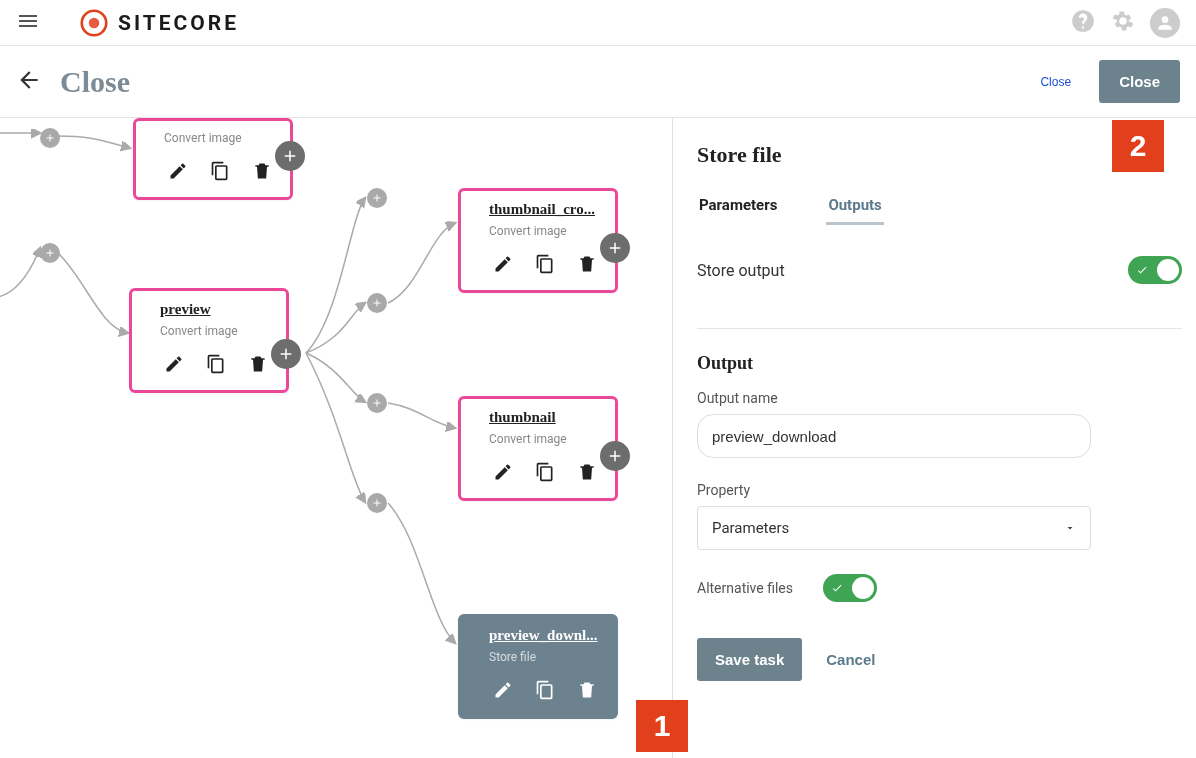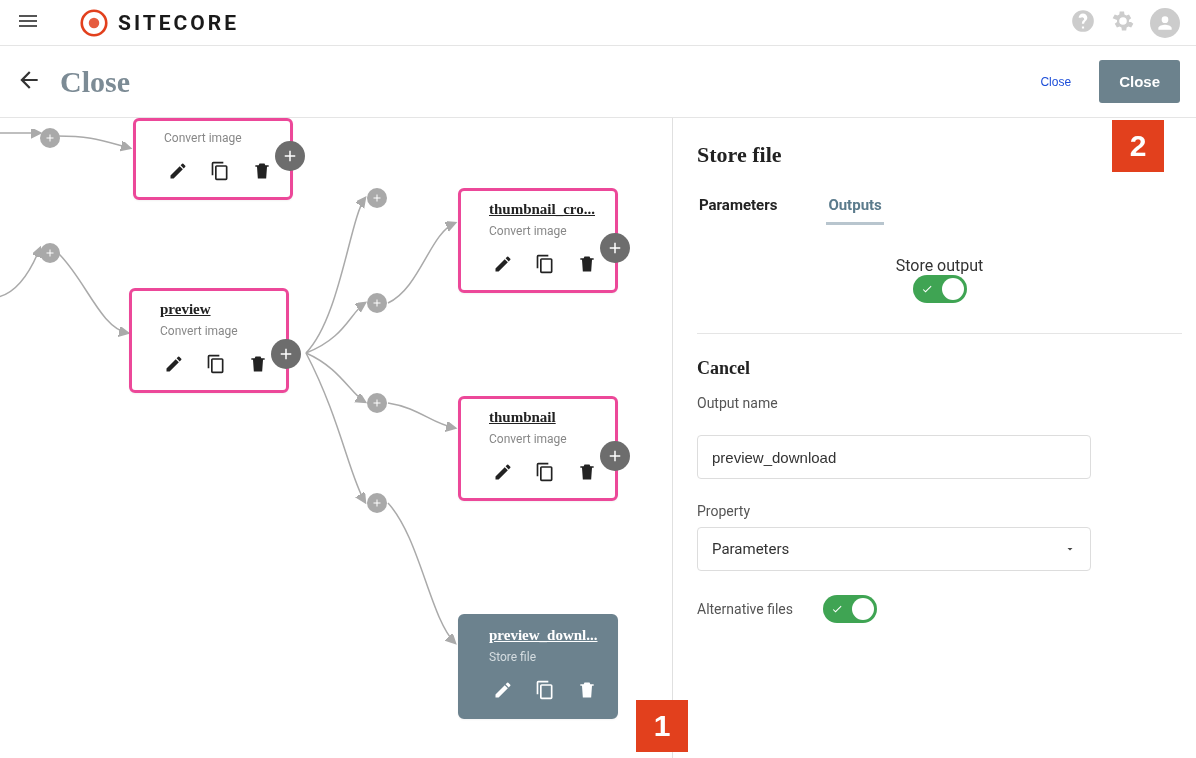--- a/index.html
+++ b/index.html
@@ -50,29 +50,29 @@
     
     .edges { position: absolute; inset: 0; pointer-events: none; }
     .edges path { fill: none; stroke: #aaa; stroke-width: 1.5; }
     .edges .arrow { fill: #aaa; }
     
     
     .panel-title { font-family: Georgia, serif; font-size: 22px; font-weight: 700; color: #222; margin-bottom: 20px; }
     .tabs { display: flex; gap: 47px; border-bottom: 1px solid transparent; margin-bottom: 30px; }
     .tab { font-weight: 700; font-size: 15px; padding: 8px 2px; color: #222; cursor: pointer; }
     .tab.active { color: #5b7b8c; border-bottom: 3px solid #b8c5ce; }
-    .field-row { display: flex; align-items: center; justify-content: space-between; margin-bottom: 30px; padding-right: 14px; flex-direction: column; }
+    .field-row { display: flex; align-items: center; justify-content: space-between; margin-bottom: 44px; padding-right: 14px; }
     .field-label { font-size: 16px; color: #333; }
     .toggle { width: 54px; height: 28px; border-radius: 14px; background: #3fa453; position: relative; cursor: pointer; display: flex; align-items: center; }
     .toggle .check { position: absolute; left: 8px; }
     .toggle .check svg { width: 12px; height: 12px; fill: #fff; display: block; }
     .toggle .knob { width: 22px; height: 22px; border-radius: 50%; background: #fff; position: absolute; right: 3px; }
     .section-label { font-family: Georgia, serif; font-size: 18px; font-weight: 700; color: #222; margin-top: 20px; margin-bottom: 16px; }
     .input-label { font-size: 14px; color: #555; margin-bottom: 8px; display: block; }
-    .text-input { width: 394px; height: 44px; border: 1px solid #ddd; border-radius: 4px; padding: 0 14px; font-size: 15px; color: #333; margin-bottom: 24px; margin-top: 16px; }
+    .text-input { width: 394px; height: 44px; border: 1px solid #ddd; border-radius: 16px; padding: 0 14px; font-size: 15px; color: #333; margin-bottom: 24px; }
     .select-input { width: 394px; height: 44px; border: 1px solid #ddd; border-radius: 4px; padding: 0 14px; font-size: 15px; color: #333; display: flex; align-items: center; justify-content: space-between; cursor: pointer; margin-bottom: 24px; }
     .select-input svg { width: 12px; height: 12px; fill: #444; }
     .divider { height: 1px; background: #e5e5e5; margin: 10px 14px 24px 0; }
     .alt-files-row { display: flex; align-items: center; gap: 30px; }
     .panel-actions { margin-top: 36px; display: flex; align-items: center; gap: 24px; }
     .btn-savetask { background: #6c828d; color: #fff; font-weight: 700; font-size: 15px; padding: 13px 18px; border: none; cursor: pointer; border-radius: 3px; }
     .btn-cancel { color: #5b7b8c; font-weight: 700; font-size: 15px; border: none; background: none; cursor: pointer; }
     
     
     .callout { position: absolute; width: 52px; height: 52px; background: #e2401d; color: #fff; font-weight: 700; font-size: 30px; display: flex; align-items: center; justify-content: center; font-family: Arial, sans-serif; }
@@ -289,38 +289,42 @@
       <div class="toggle">
         <span class="check">
             <svg viewBox="0 0 24 24">
               <path d="M9 16.17l-3.88-3.88L3.7 13.7 9 19l12-12-1.41-1.41z"></path>
             </svg>
           </span>
         <span class="knob"></span>
       </div>
     </div>
     <div class="divider"></div>
-    <div class="section-label">Cancel</div>
+    <div class="section-label">Output</div>
     <label class="input-label">Output name</label>
     <input type="text" class="text-input" value="preview_download" style="">
     <label class="input-label">Property</label>
     <div class="select-input">
       <span>Parameters</span>
       <svg viewBox="0 0 24 24">
           <path d="M7 10l5 5 5-5z"></path>
         </svg>
     </div>
     <div class="alt-files-row">
       <div class="field-label" style="font-size:14px; color:#555;">Alternative files</div>
       <div class="toggle">
         <span class="check">
             <svg viewBox="0 0 24 24">
               <path d="M9 16.17l-3.88-3.88L3.7 13.7 9 19l12-12-1.41-1.41z"></path>
             </svg>
           </span>
         <span class="knob"></span>
       </div>
     </div>
+    <div class="panel-actions">
+      <button class="btn-savetask">Save task</button>
+      <button class="btn-cancel">Cancel</button>
+    </div>
   </div>
 </div>
 
 <div class="callout c1">1</div>
 <div class="callout c2">2</div>
 
 </body></html>

